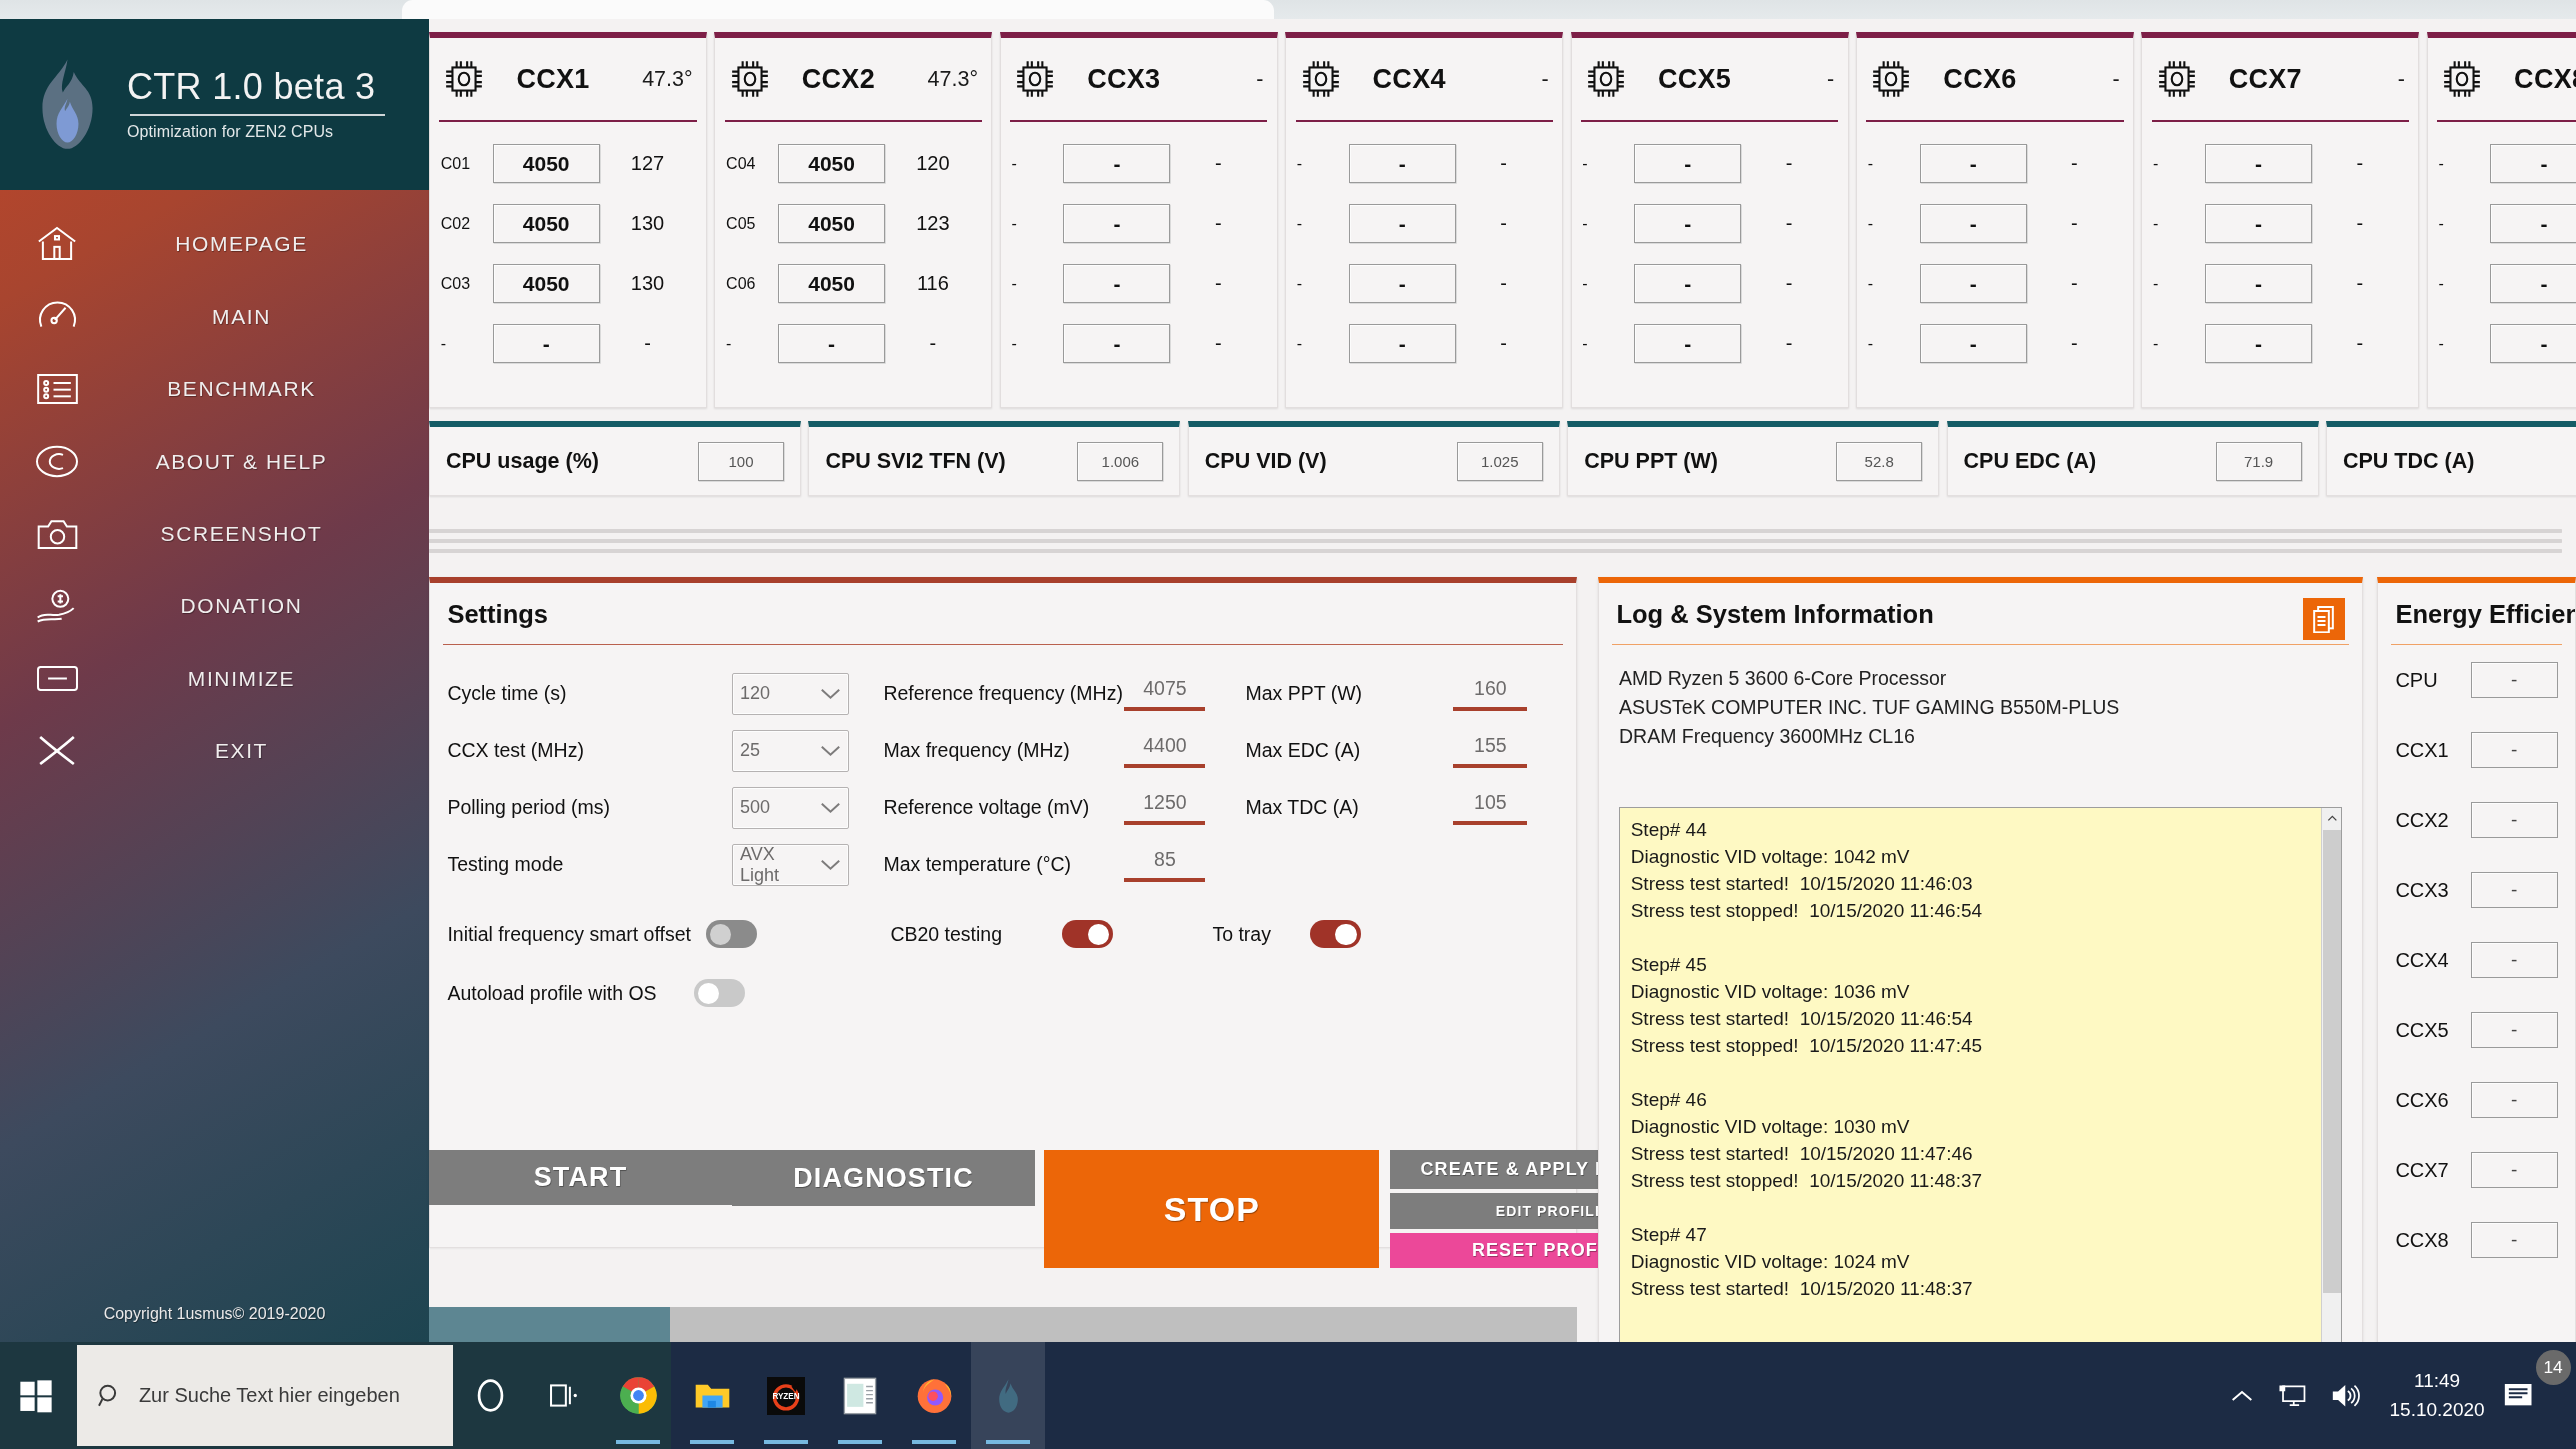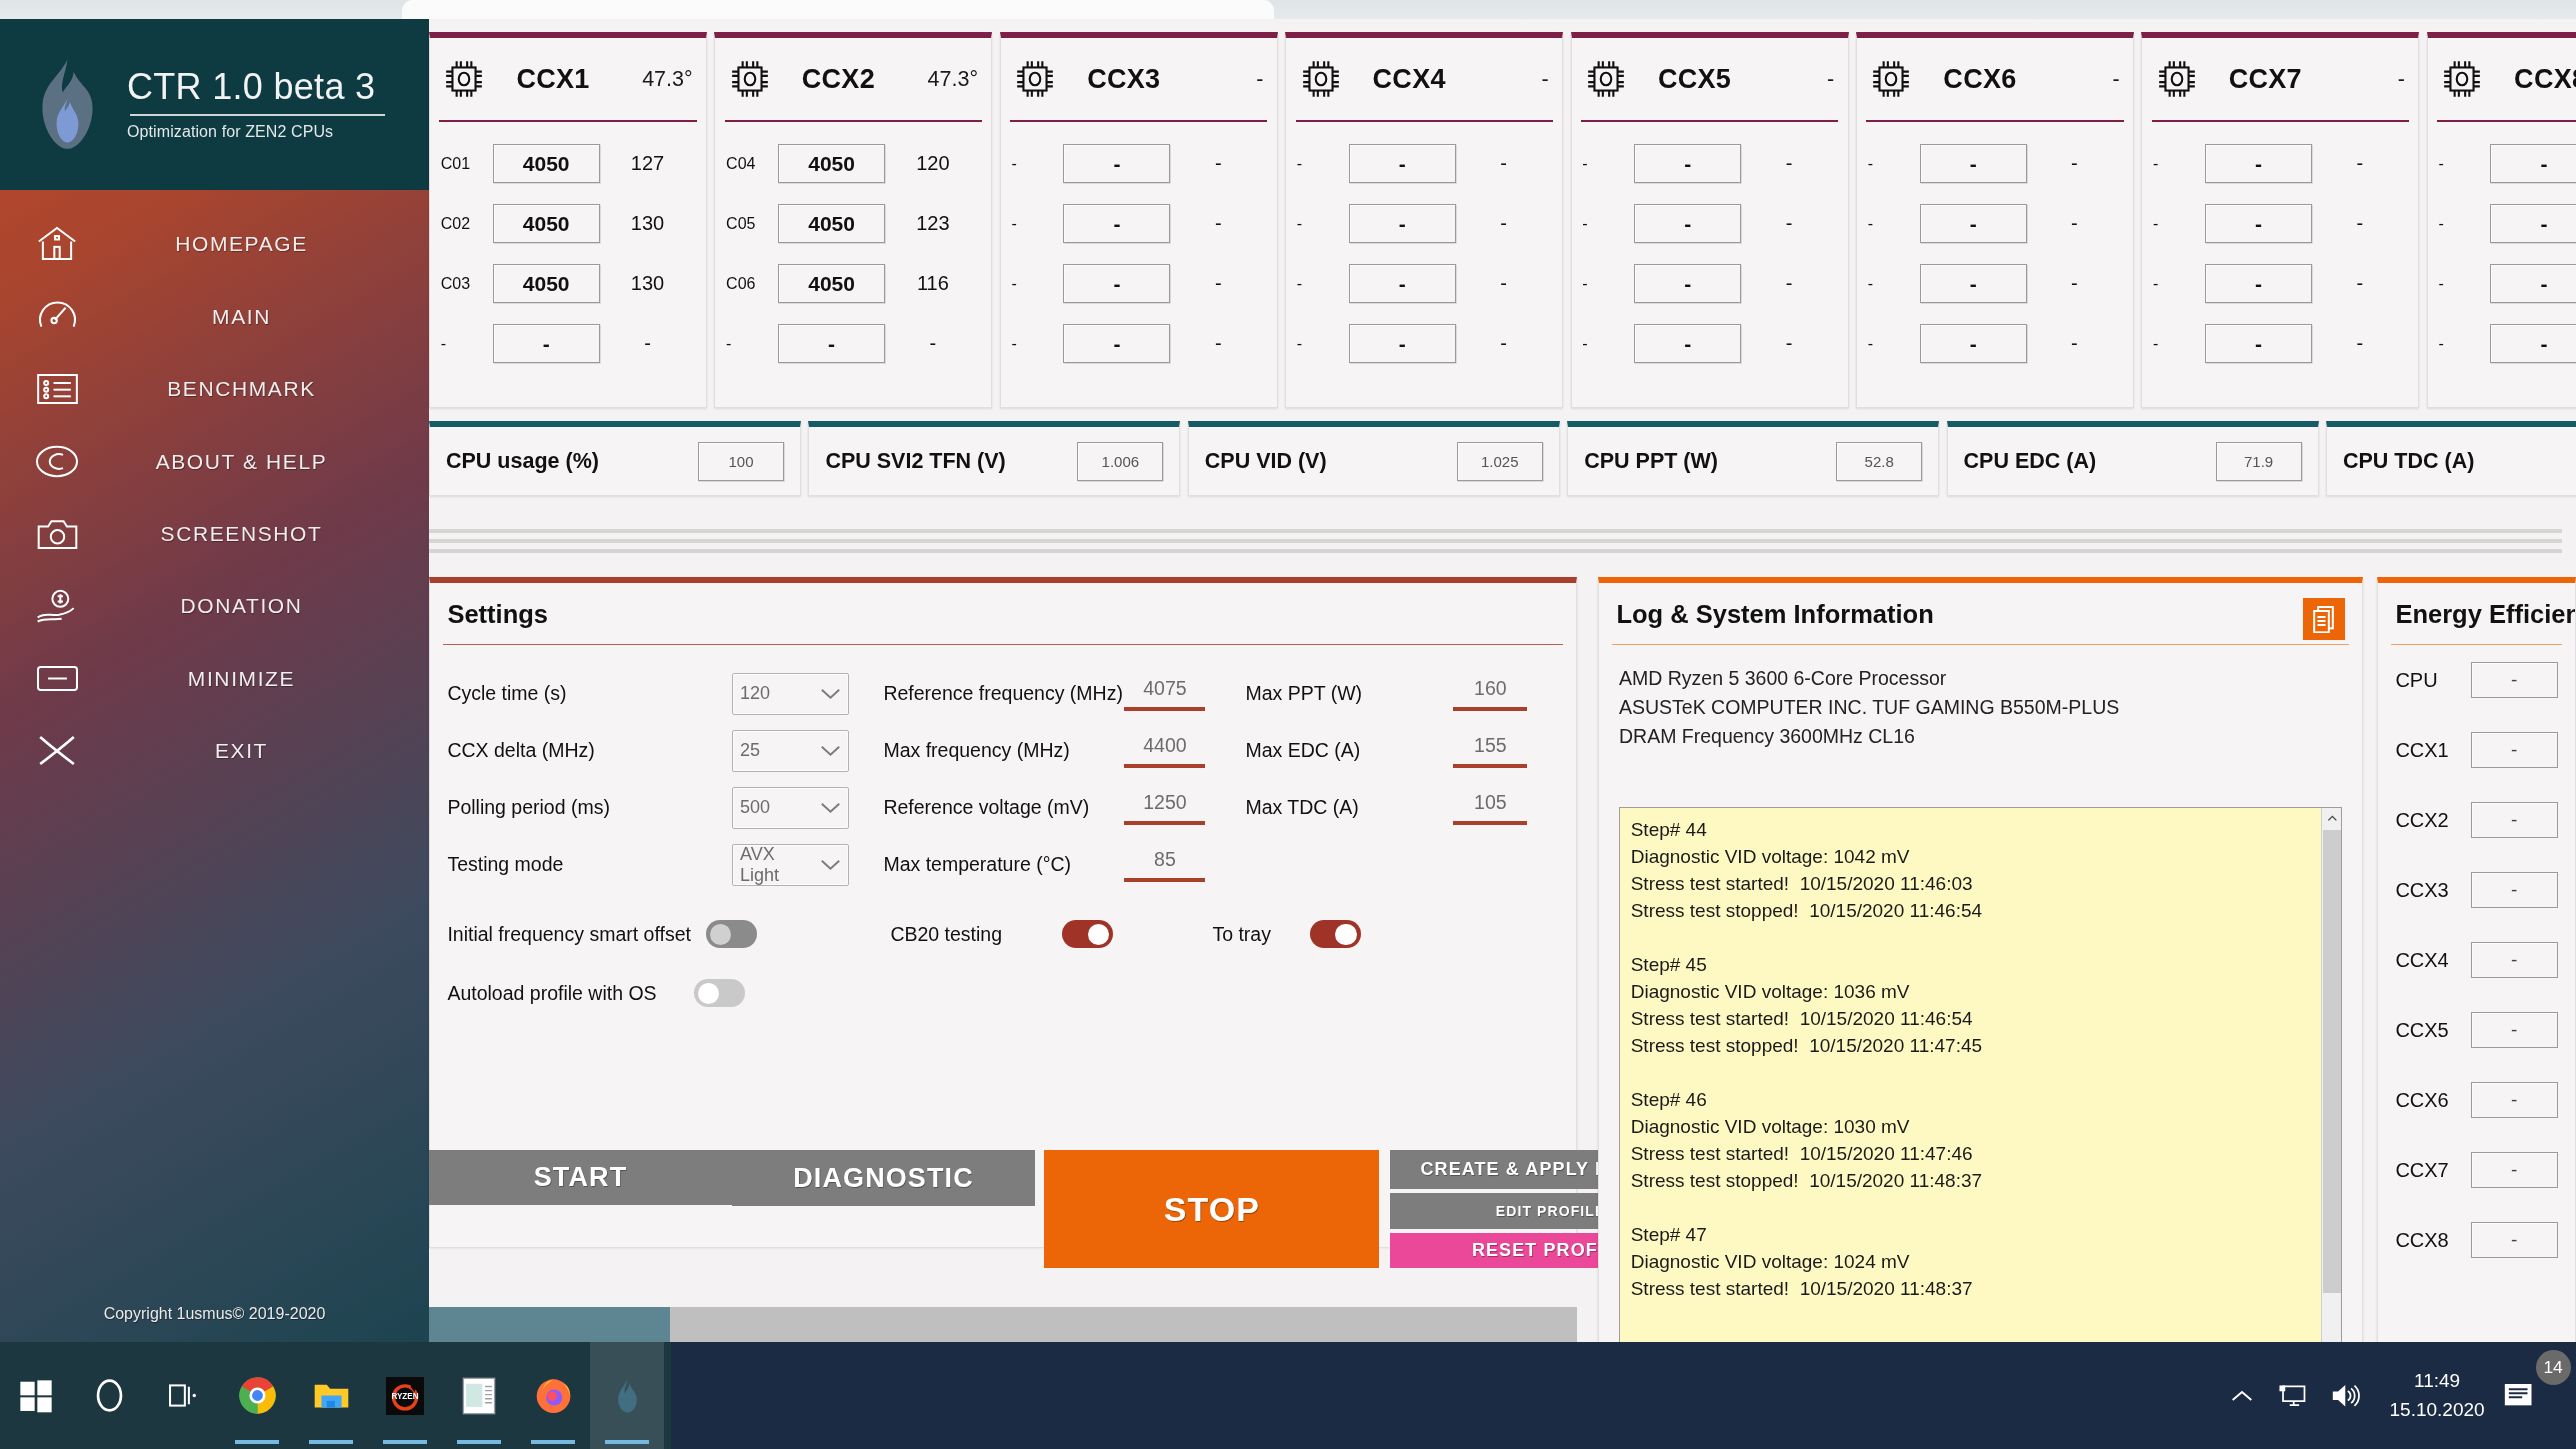--- a/index.html
+++ b/index.html
@@ -708,21 +708,21 @@
           <div class="set-row" style="position:absolute;left:0;top:0;width:402px;">
             <div class="set-label">Cycle time (s)</div>
             <div class="combo" style="margin-left:auto">
               <span>120</span>
               <svg class="chev" width="23" height="13.4" viewBox="0 0 34 20" fill="none" stroke="#7d7b7b" stroke-width="3">
                   <path d="M4 4 L17 16 L30 4"></path>
                 </svg>
             </div>
           </div>
           <div class="set-row" style="position:absolute;left:0;top:57px;width:402px;">
-            <div class="set-label">CCX delta (MHz)</div>
+            <div class="set-label">CCX test (MHz)</div>
             <div class="combo" style="margin-left:auto">
               <span>25</span>
               <svg class="chev" width="23" height="13.4" viewBox="0 0 34 20" fill="none" stroke="#7d7b7b" stroke-width="3">
                   <path d="M4 4 L17 16 L30 4"></path>
                 </svg>
             </div>
           </div>
           <div class="set-row" style="position:absolute;left:0;top:114px;width:402px;gap:42px;">
             <div class="set-label">Polling period (ms)</div>
             <div class="combo" style="margin-left:auto">
@@ -956,20 +956,27 @@
 
   <div id="start-btn">
     <svg width="34" height="34" viewBox="0 0 50 50">
       <rect x="2" y="4" width="21" height="20" fill="#fff"></rect>
         <rect x="27" y="2" width="21" height="22" fill="#fff"></rect>
       <rect x="2" y="27" width="21" height="20" fill="#fff"></rect>
         <rect x="27" y="27" width="21" height="22" fill="#fff"></rect>
     </svg>
   </div>
 
+  <div id="search-box">
+    <svg width="25.5" height="25.5" viewBox="0 0 38 38" fill="none" stroke="#3a3a3a" stroke-width="3">
+      <circle cx="16" cy="15" r="11"></circle>
+        <path d="M8 24 L3 34"></path>
+    </svg>
+    <div id="search-text">Zur Suche Text hier eingeben</div>
+  </div>
 
   <div class="tb-icon">
     <svg width="31" height="35" viewBox="0 0 46 52" fill="none" stroke="#fff" stroke-width="4">
         <ellipse cx="23" cy="26" rx="17" ry="22"></ellipse>
       </svg>
   </div>
 
   <div class="tb-icon">
     <svg width="35" height="31" viewBox="0 0 52 46" fill="none" stroke="#fff" stroke-width="3">
       <rect x="6" y="8" width="22" height="30"></rect>

